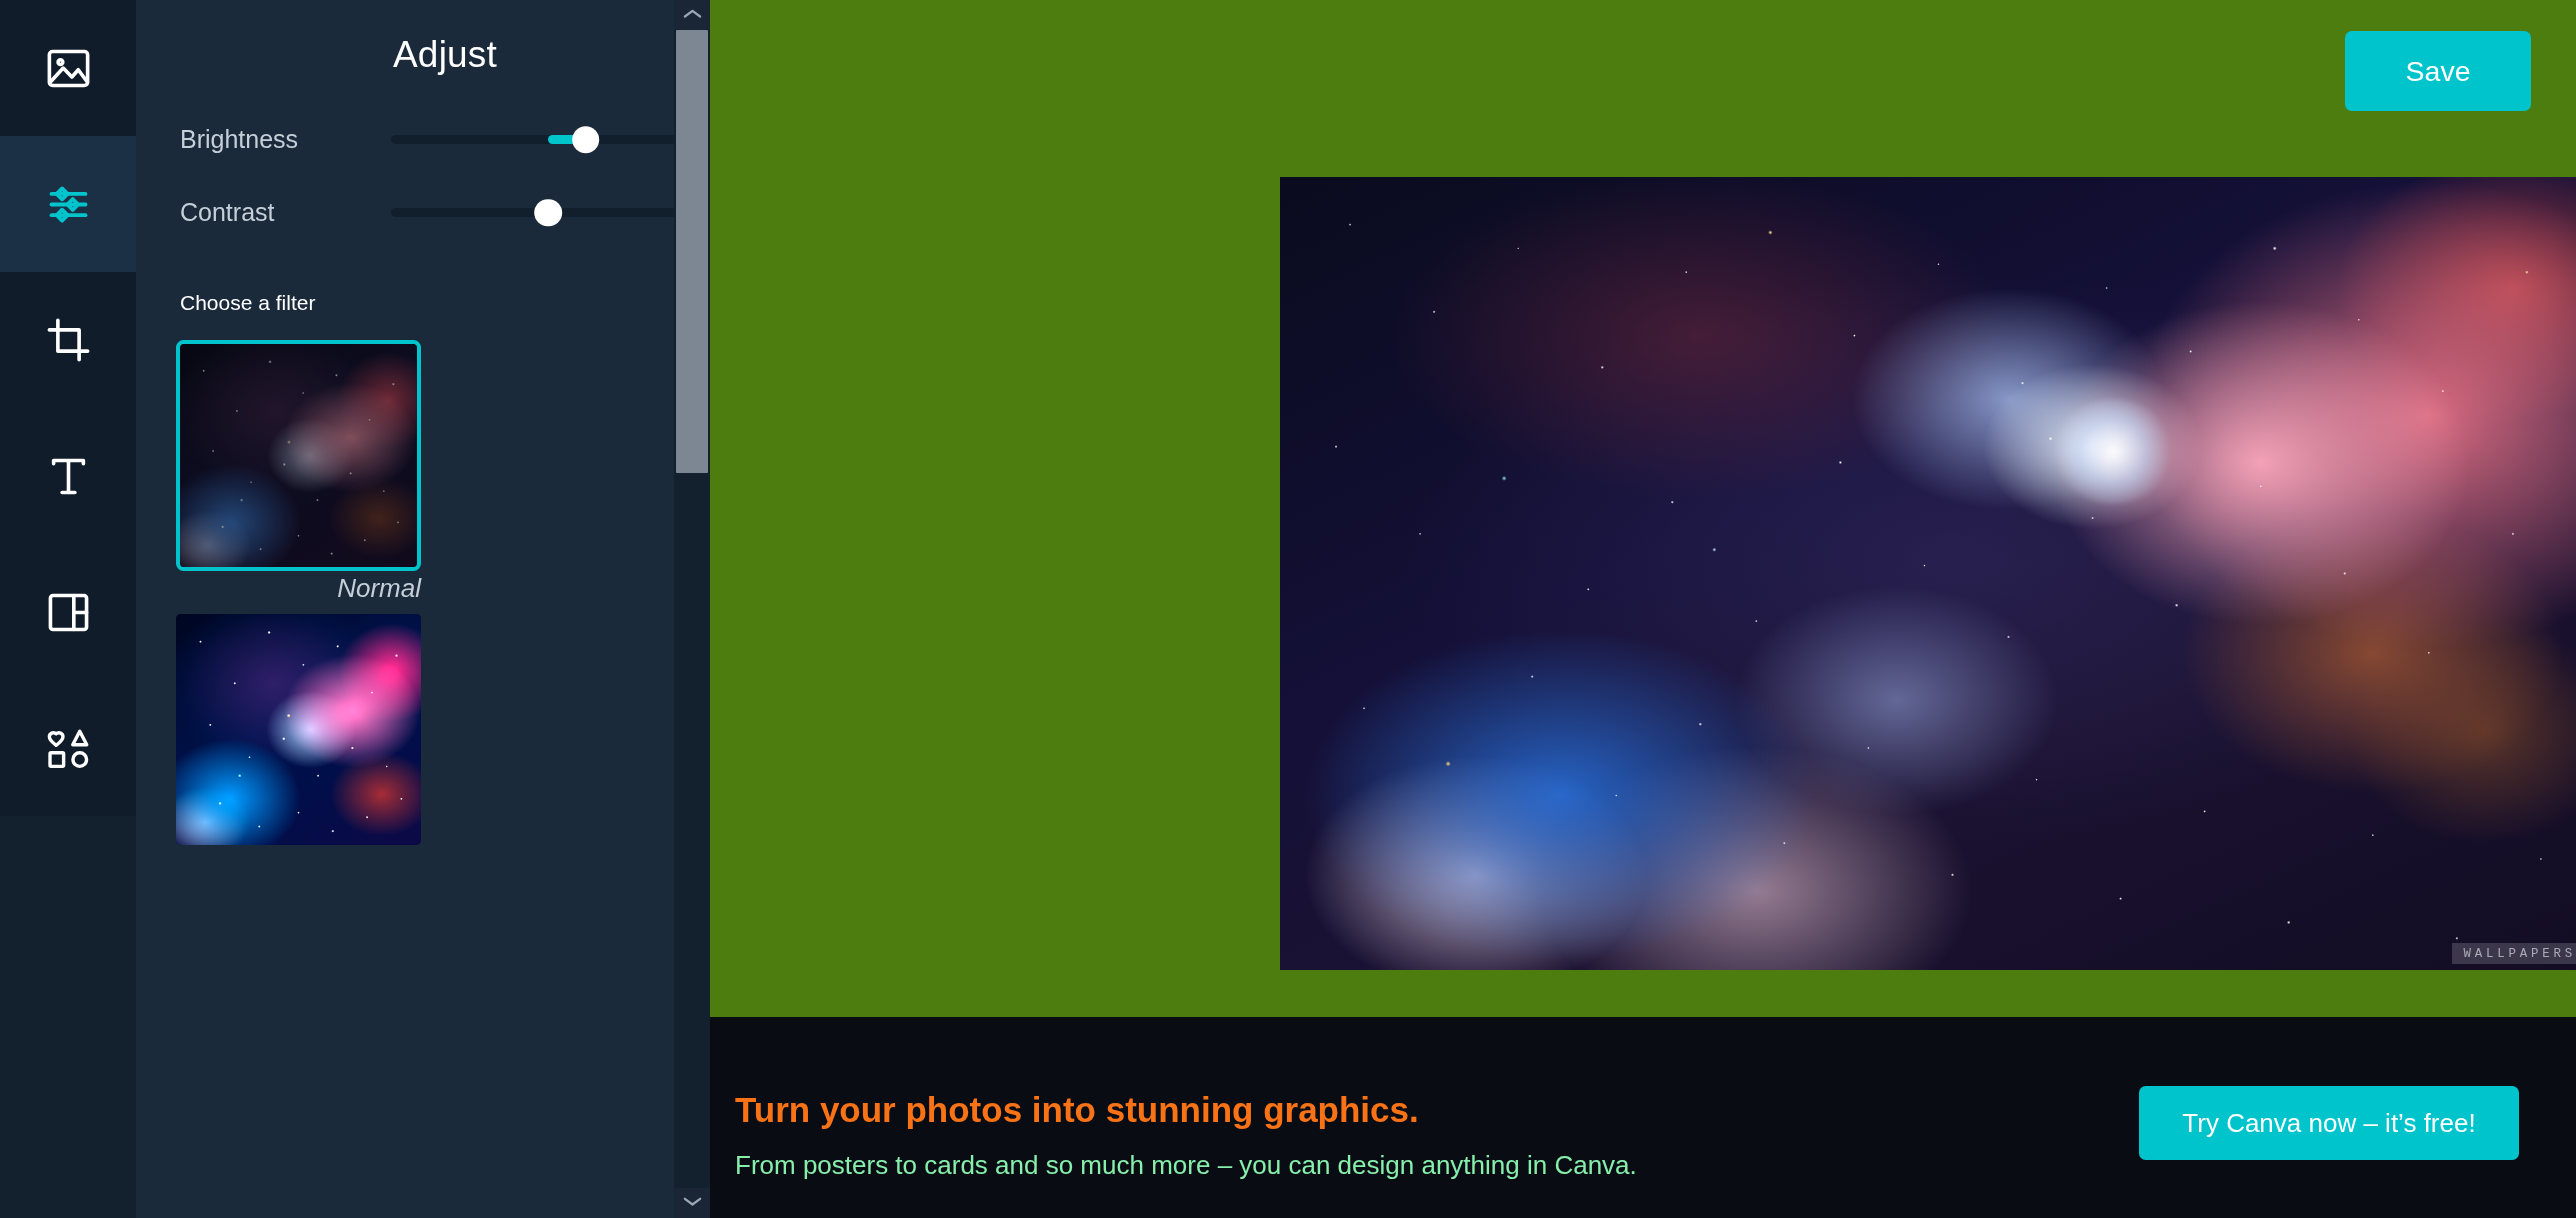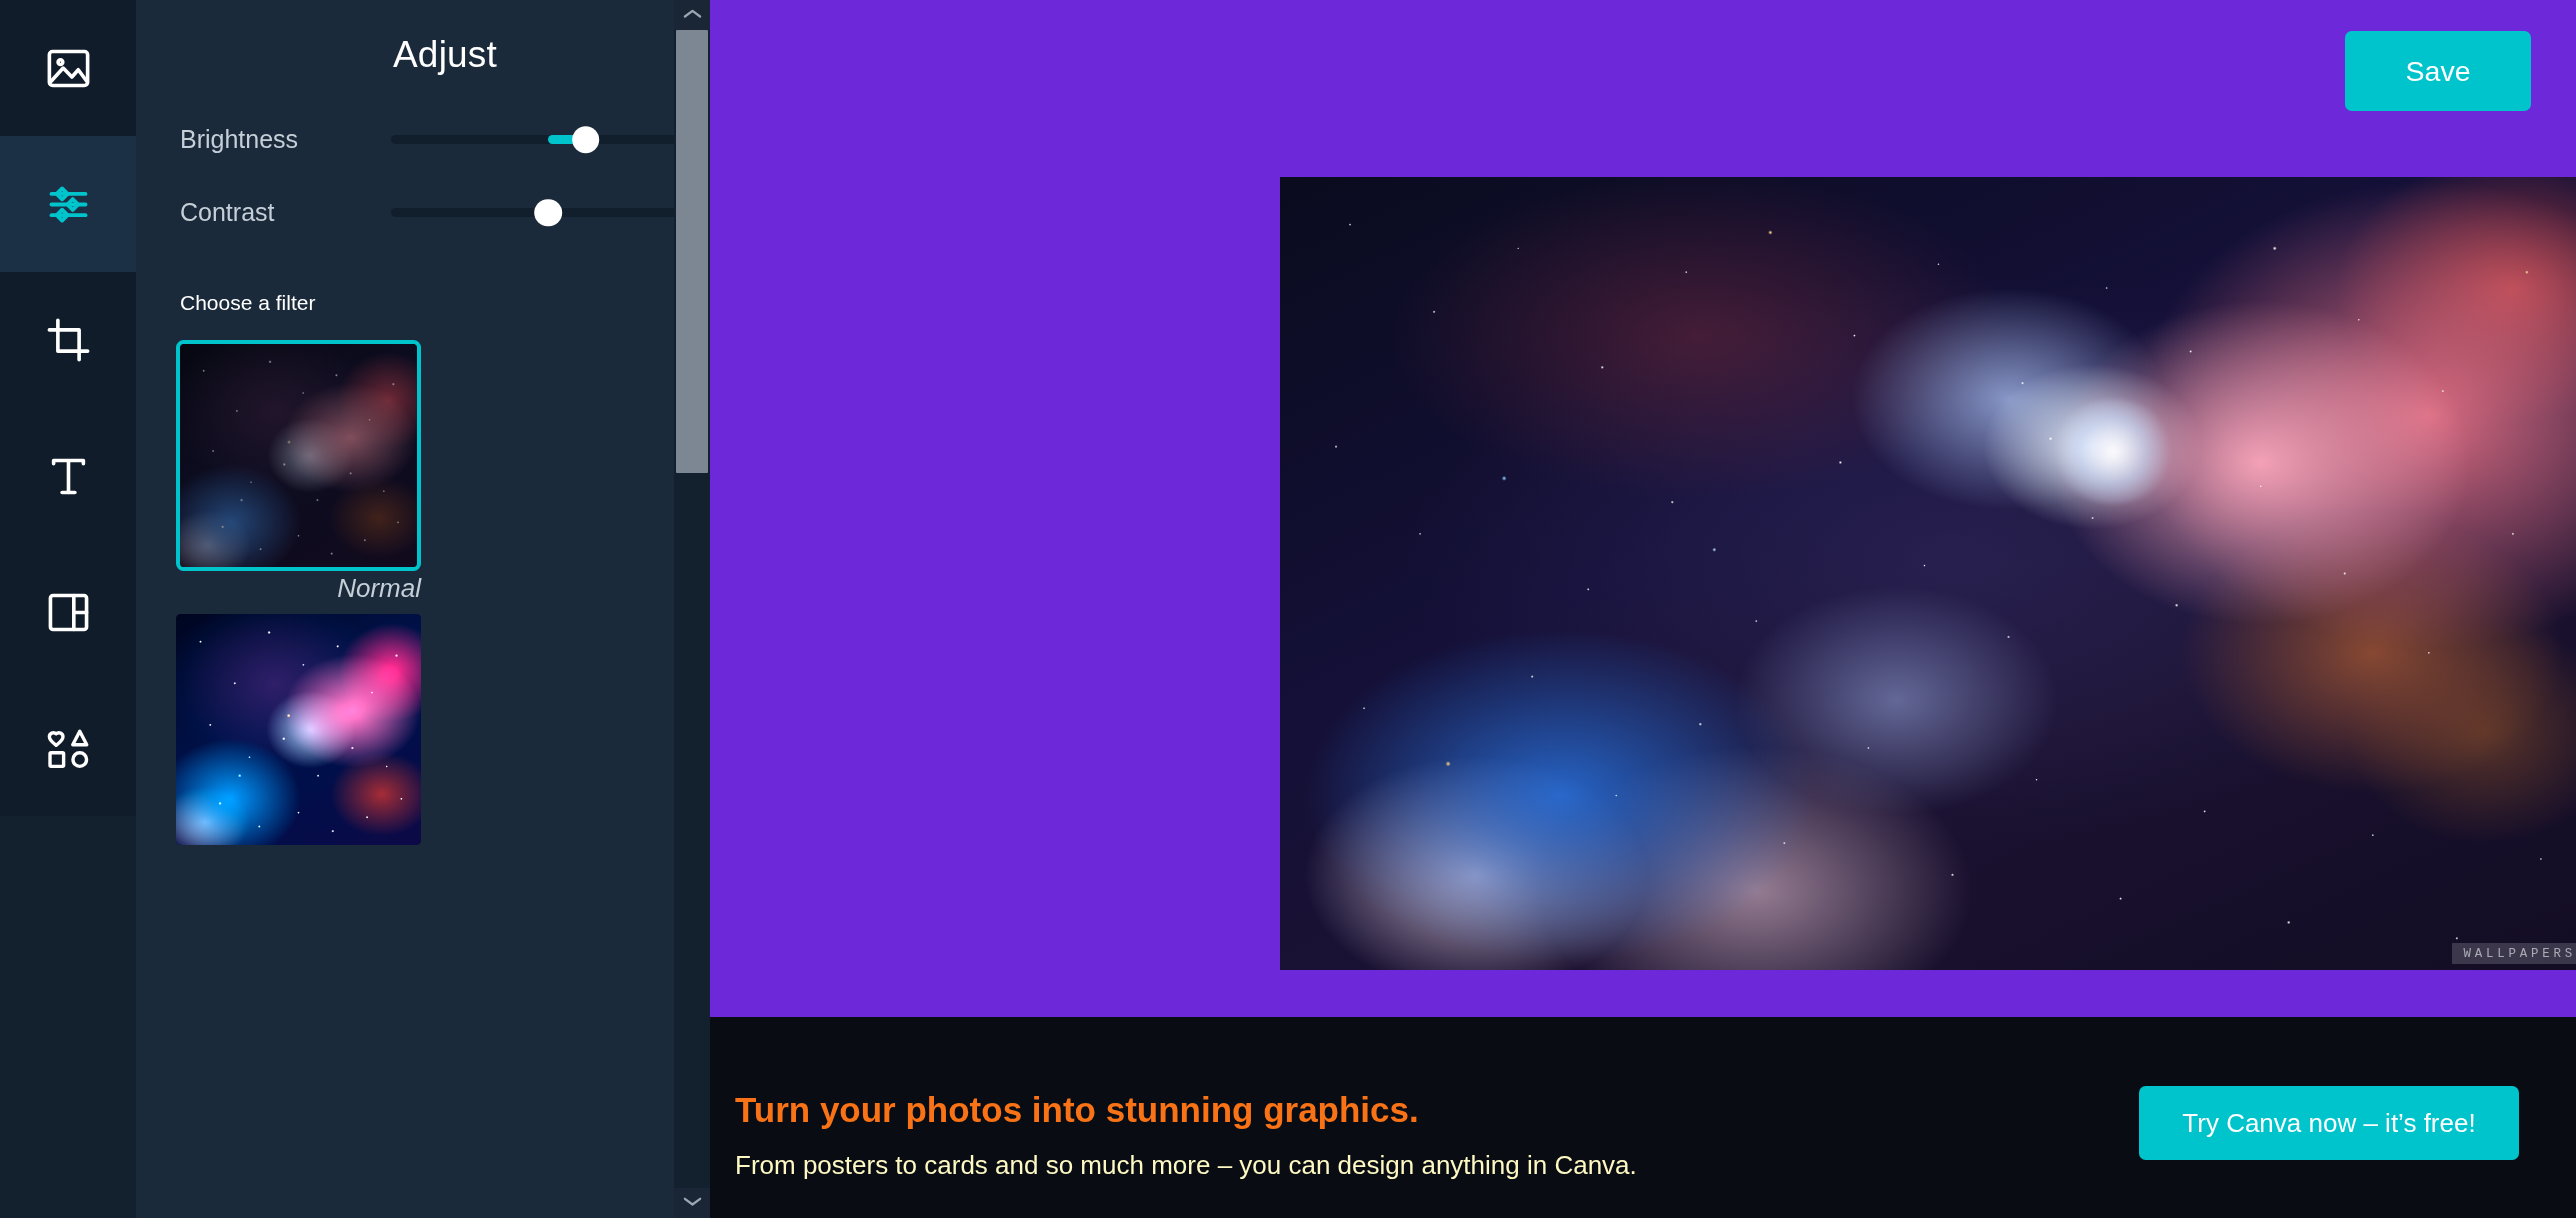--- a/index.html
+++ b/index.html
@@ -168,21 +168,21 @@
   }
 
   
   .main {
     flex:1; height:1218px;
     position:relative;
     background:#0d1117;
   }
   .canvas-area {
     position:absolute; left:0; top:0; right:0; height:1017px;
-    background:#6d28d9;
+    background:#4d7c0f;
   }
   .save-btn {
     position:absolute; right:45px; top:31px;
     width:186px; height:80px;
     background:#00c4cc; color:#ffffff;
     border:none; border-radius:6.7px;
     font-size:28.5px; font-family:"Liberation Sans", sans-serif;
     cursor:pointer;
   }
   .photo {
@@ -285,21 +285,21 @@
   .promo {
     position:absolute; left:0; right:0; bottom:0; height:201px;
     background:#090d13;
   }
   .promo-head {
     position:absolute; left:25px; top:73px;
     color:#f97316; font-size:35px; font-weight:bold;
   }
   .promo-sub {
     position:absolute; left:25px; top:133px;
-    color:#fef9c3; font-size:26px;
+    color:#86efac; font-size:26px;
   }
   .promo-cta {
     position:absolute; right:57px; top:69px;
     width:380px; height:74px;
     background:#00c4cc; color:#ffffff;
     border:none; border-radius:6.7px;
     font-size:26px; font-family:"Liberation Sans", sans-serif;
     cursor:pointer;
   }
 </style>

